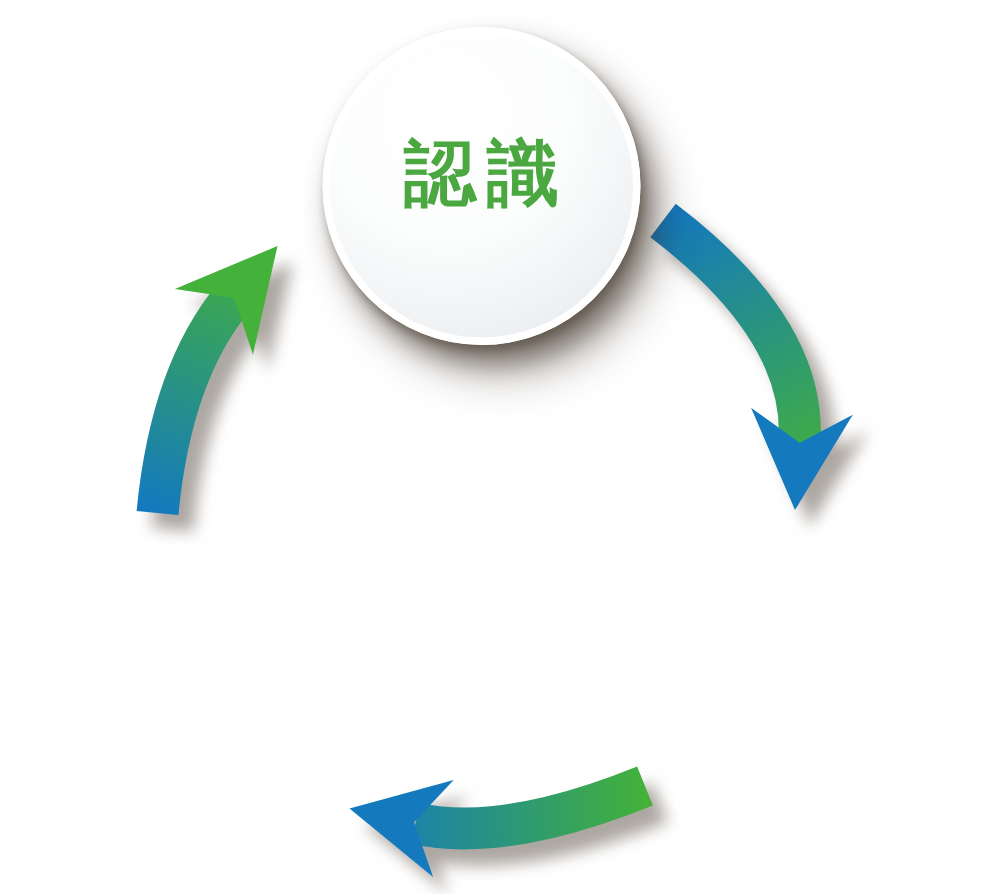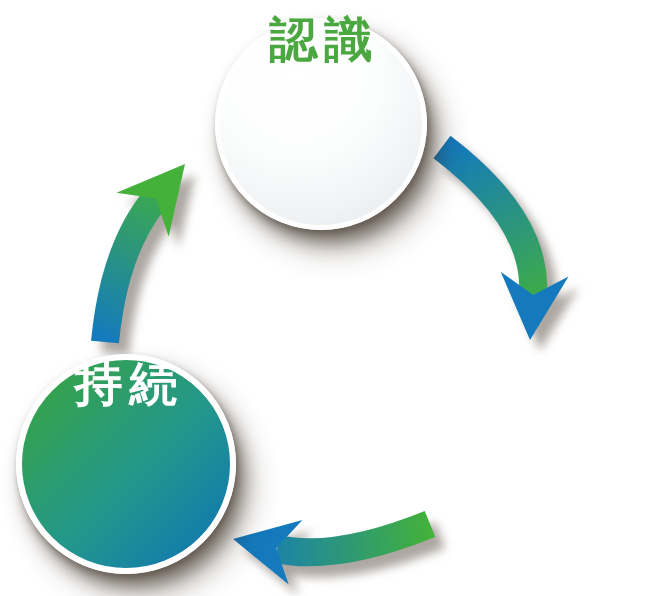--- a/index.html
+++ b/index.html
@@ -26,21 +26,21 @@
     filter: drop-shadow(10px 11px 5px rgba(105, 95, 85, 0.55));
   }
   .stop-blue   { stop-color: var(--arrow-blue, #147abd); }
   .stop-green  { stop-color: var(--arrow-green, #43b13a); }
 
   .node {
     position: absolute;
     border-radius: 50%;
     box-sizing: border-box;
     display: flex;
-    align-items: flex-start;
+    align-items: center;
     justify-content: center;
     box-shadow: 8px 13px 16px rgba(58, 45, 33, 0.50),
                 14px 20px 30px rgba(58, 45, 33, 0.33),
                 2px 4px 6px rgba(58, 45, 33, 0.35);
   }
   .node-light {
     border: 5px solid #ffffff;
     background: radial-gradient(circle at 38% 26%,
                 #ffffff 0%, #fcfdfd 42%, #f0f2f4 72%, #e2e6e9 100%);
   }
@@ -103,17 +103,14 @@
       <path d="M105,342 Q114,248 156,198" fill="none" stroke="url(#g3)" stroke-width="28"></path>
       <path d="M0,0 L-66,-34 L-45,0 L-66,34 Z" fill="url(#g3)" transform="translate(185,164) rotate(-50)"></path>
     </g>
   </svg>
 
   <div id="node-ninshiki" class="node node-light">
     <span class="node-label label-green">認識</span>
   </div>
 
 
-  <div id="node-jizoku" class="node node-gradient">
-    <span class="node-label label-white">持続</span>
-  </div>
 
 </div>
 
 </body></html>

